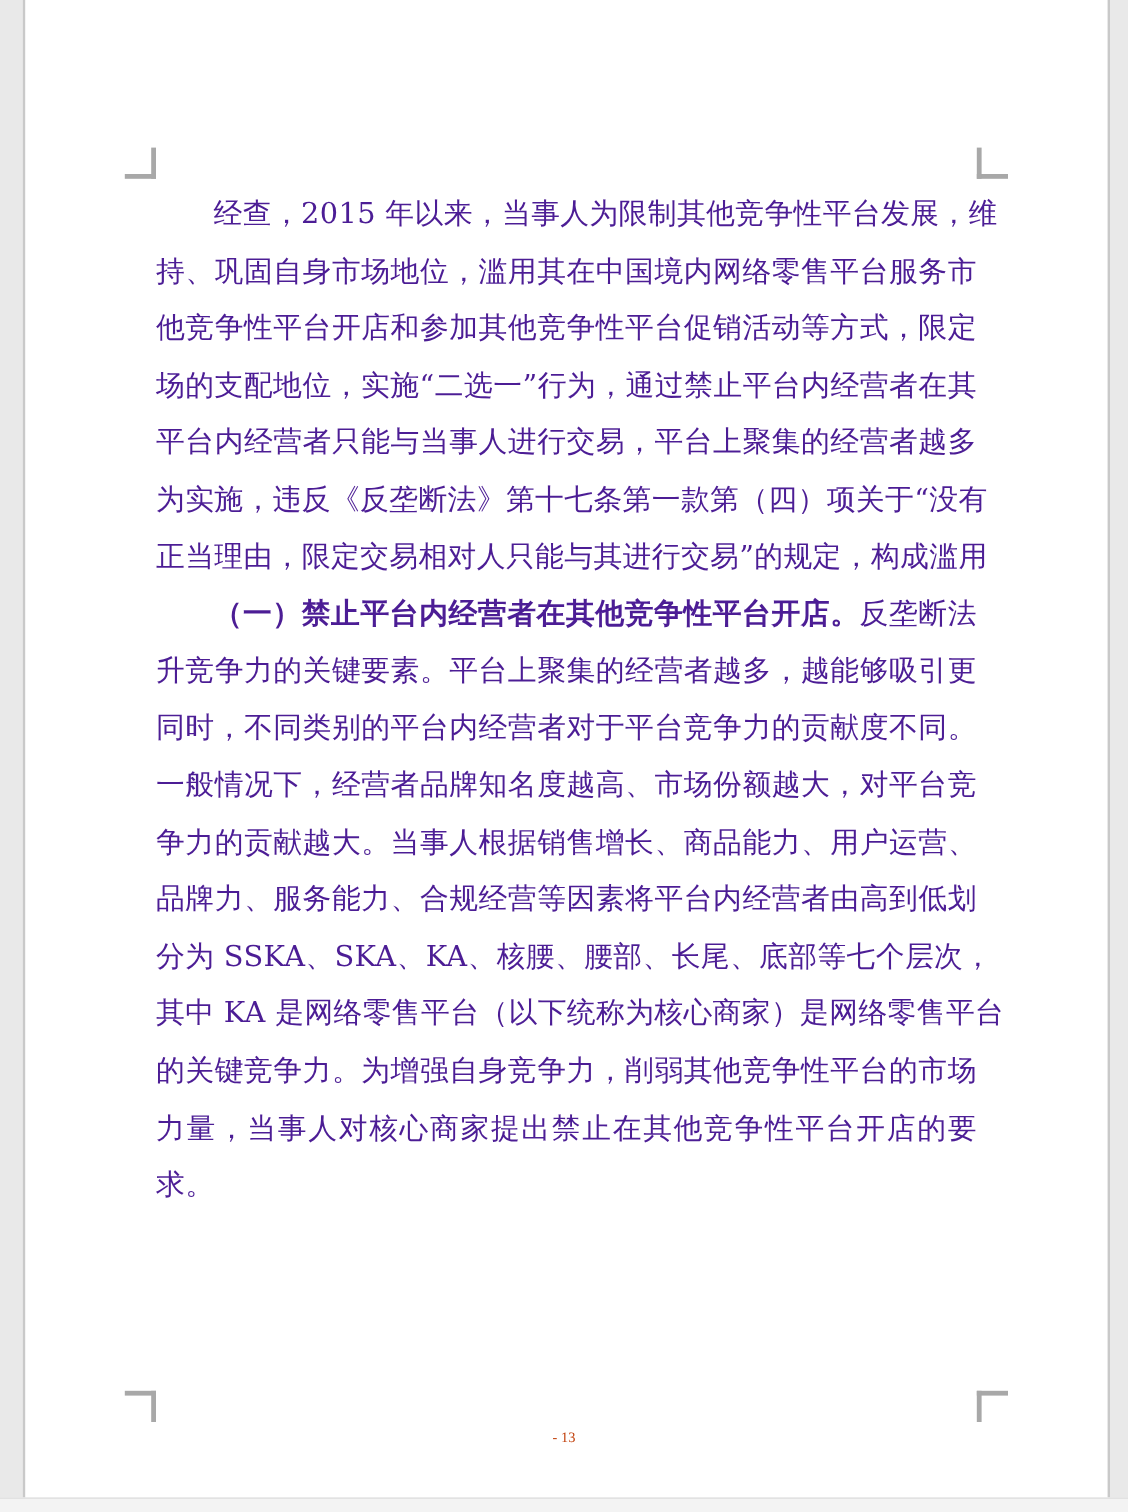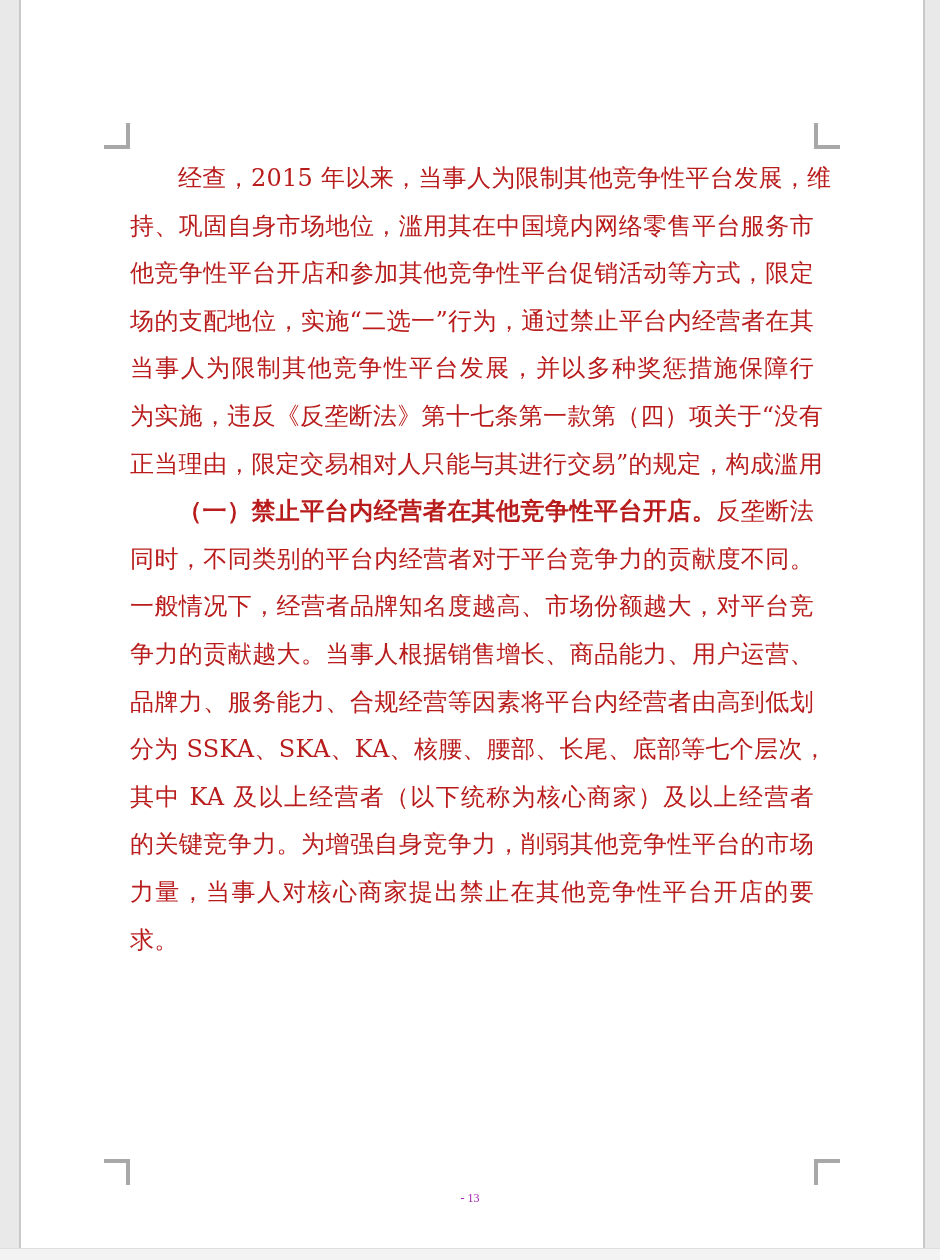--- a/index.html
+++ b/index.html
@@ -21,63 +21,64 @@
       background: #f3f3f3; border-top: 1px solid #dedede;
     }
     .crop { position: absolute; width: 26px; height: 26px; box-sizing: border-box; }
     .crop.tl { left: 104px; top: 123px; border-right: 4px solid #a8a8a8; border-bottom: 4px solid #a8a8a8; }
     .crop.tr { left: 814px; top: 123px; border-left: 4px solid #a8a8a8; border-bottom: 4px solid #a8a8a8; }
     .crop.bl { left: 104px; top: 1159px; border-right: 4px solid #a8a8a8; border-top: 4px solid #a8a8a8; }
     .crop.br { left: 814px; top: 1159px; border-left: 4px solid #a8a8a8; border-top: 4px solid #a8a8a8; }
 
     .body-text {
       position: absolute; left: 130px; top: 155px; width: 684px;
-      font-size: 24px; line-height: 47.6px; color: #b91c1c;
+      font-size: 24px; line-height: 47.6px; color: #4c1d95;
       text-align: justify; text-justify: inter-character;
       letter-spacing: 0.3px;
     }
     .line { display: block; height: 47.6px; white-space: nowrap; text-align-last: justify; }
     .line.last { text-align-last: left; }
     .indent { padding-left: 48px; }
-    .heading { font-weight: bold; font-family: Liberation Mono, monospace; }
+    .heading { font-weight: bold; font-family: Liberation Sans, sans-serif; }
 
     .page-number {
       position: absolute; left: 0; width: 940px; top: 1191px;
-      text-align: center; font-size: 12px; color: #a21caf;
+      text-align: center; font-size: 12px; color: #c2410c;
       font-family: "Liberation Serif", serif;
     }
   </style>
 </head>
 <body>
 
 <div class="page"></div>
 <div class="bottom-strip"></div>
 
 <div class="crop tl"></div>
 <div class="crop tr"></div>
 <div class="crop bl"></div>
 <div class="crop br"></div>
 
 <div class="body-text">
   <div>
     <span class="line indent">经查，2015 年以来，当事人为限制其他竞争性平台发展，维</span>
     <span class="line">持、巩固自身市场地位，滥用其在中国境内网络零售平台服务市</span>
     <span class="line">他竞争性平台开店和参加其他竞争性平台促销活动等方式，限定</span>
     <span class="line">场的支配地位，实施“二选一”行为，通过禁止平台内经营者在其</span>
-    <span class="line">当事人为限制其他竞争性平台发展，并以多种奖惩措施保障行</span>
+    <span class="line">平台内经营者只能与当事人进行交易，平台上聚集的经营者越多</span>
     <span class="line">为实施，违反《反垄断法》第十七条第一款第（四）项关于“没有</span>
     <span class="line">正当理由，限定交易相对人只能与其进行交易”的规定，构成滥用</span>
   </div>
   <div>
     <span class="line indent"><span class="heading">（一）禁止平台内经营者在其他竞争性平台开店。</span><span>反垄断法</span></span>
+    <span class="line">升竞争力的关键要素。平台上聚集的经营者越多，越能够吸引更</span>
     <span class="line">同时，不同类别的平台内经营者对于平台竞争力的贡献度不同。</span>
     <span class="line">一般情况下，经营者品牌知名度越高、市场份额越大，对平台竞</span>
     <span class="line">争力的贡献越大。当事人根据销售增长、商品能力、用户运营、</span>
     <span class="line">品牌力、服务能力、合规经营等因素将平台内经营者由高到低划</span>
     <span class="line">分为 SSKA、SKA、KA、核腰、腰部、长尾、底部等七个层次，</span>
-    <span class="line">其中 KA 及以上经营者（以下统称为核心商家）及以上经营者</span>
+    <span class="line">其中 KA 是网络零售平台（以下统称为核心商家）是网络零售平台</span>
     <span class="line">的关键竞争力。为增强自身竞争力，削弱其他竞争性平台的市场</span>
     <span class="line">力量，当事人对核心商家提出禁止在其他竞争性平台开店的要</span>
     <span class="line last">求。</span>
   </div>
 </div>
 
 <div class="page-number">- 13</div>
 
 </body></html>

